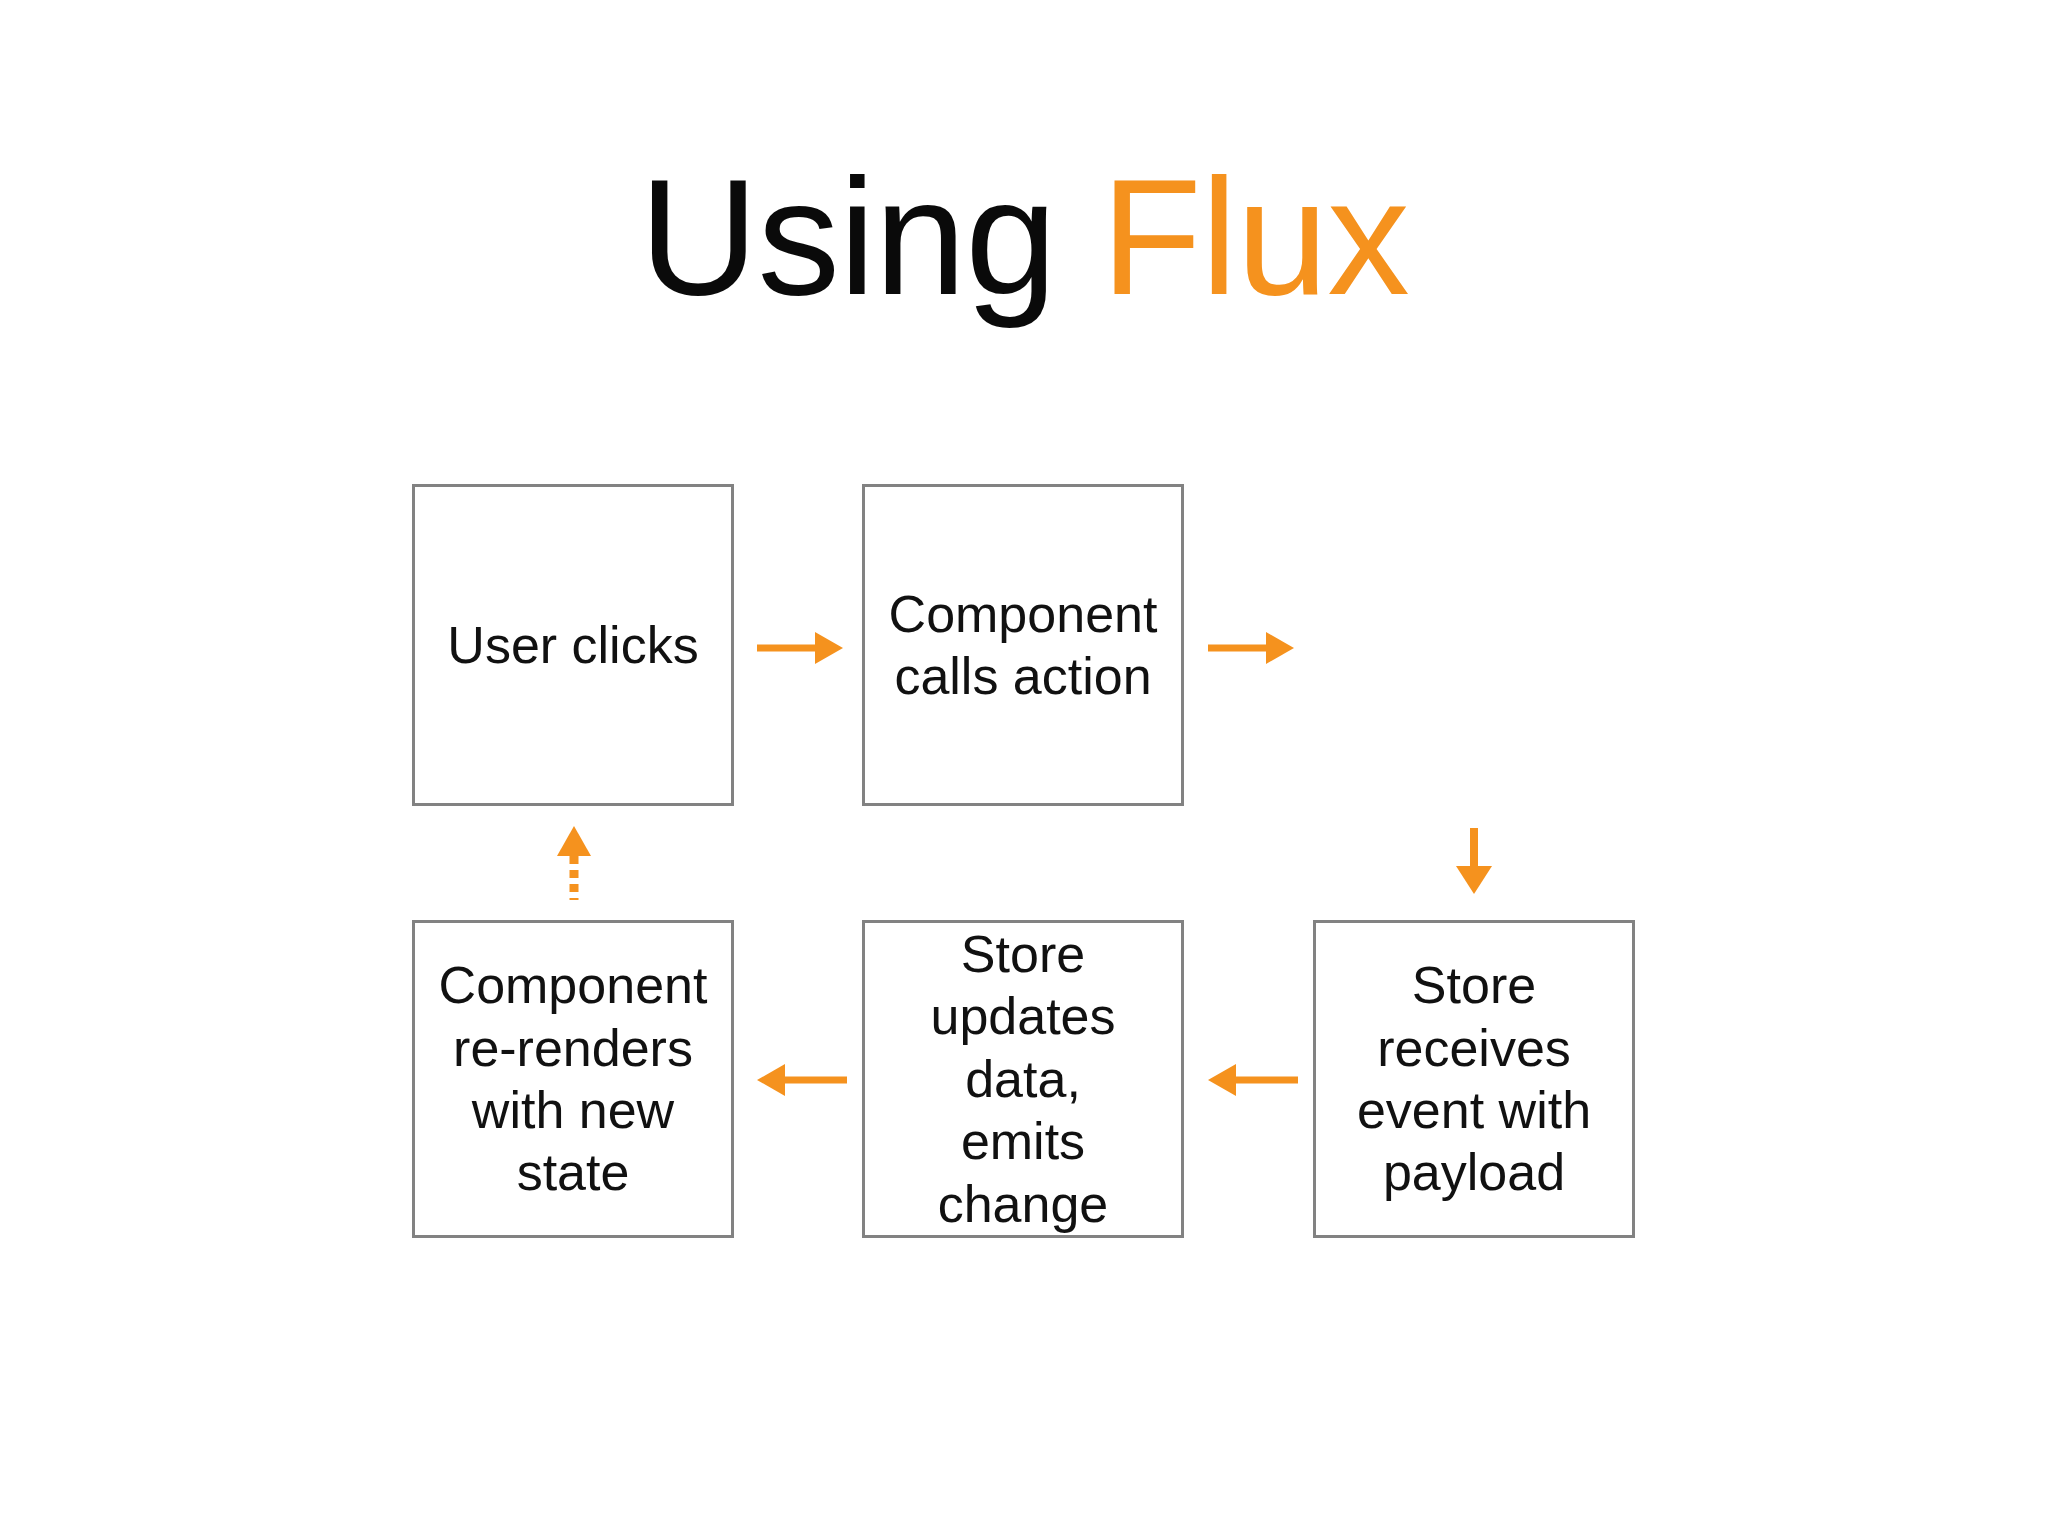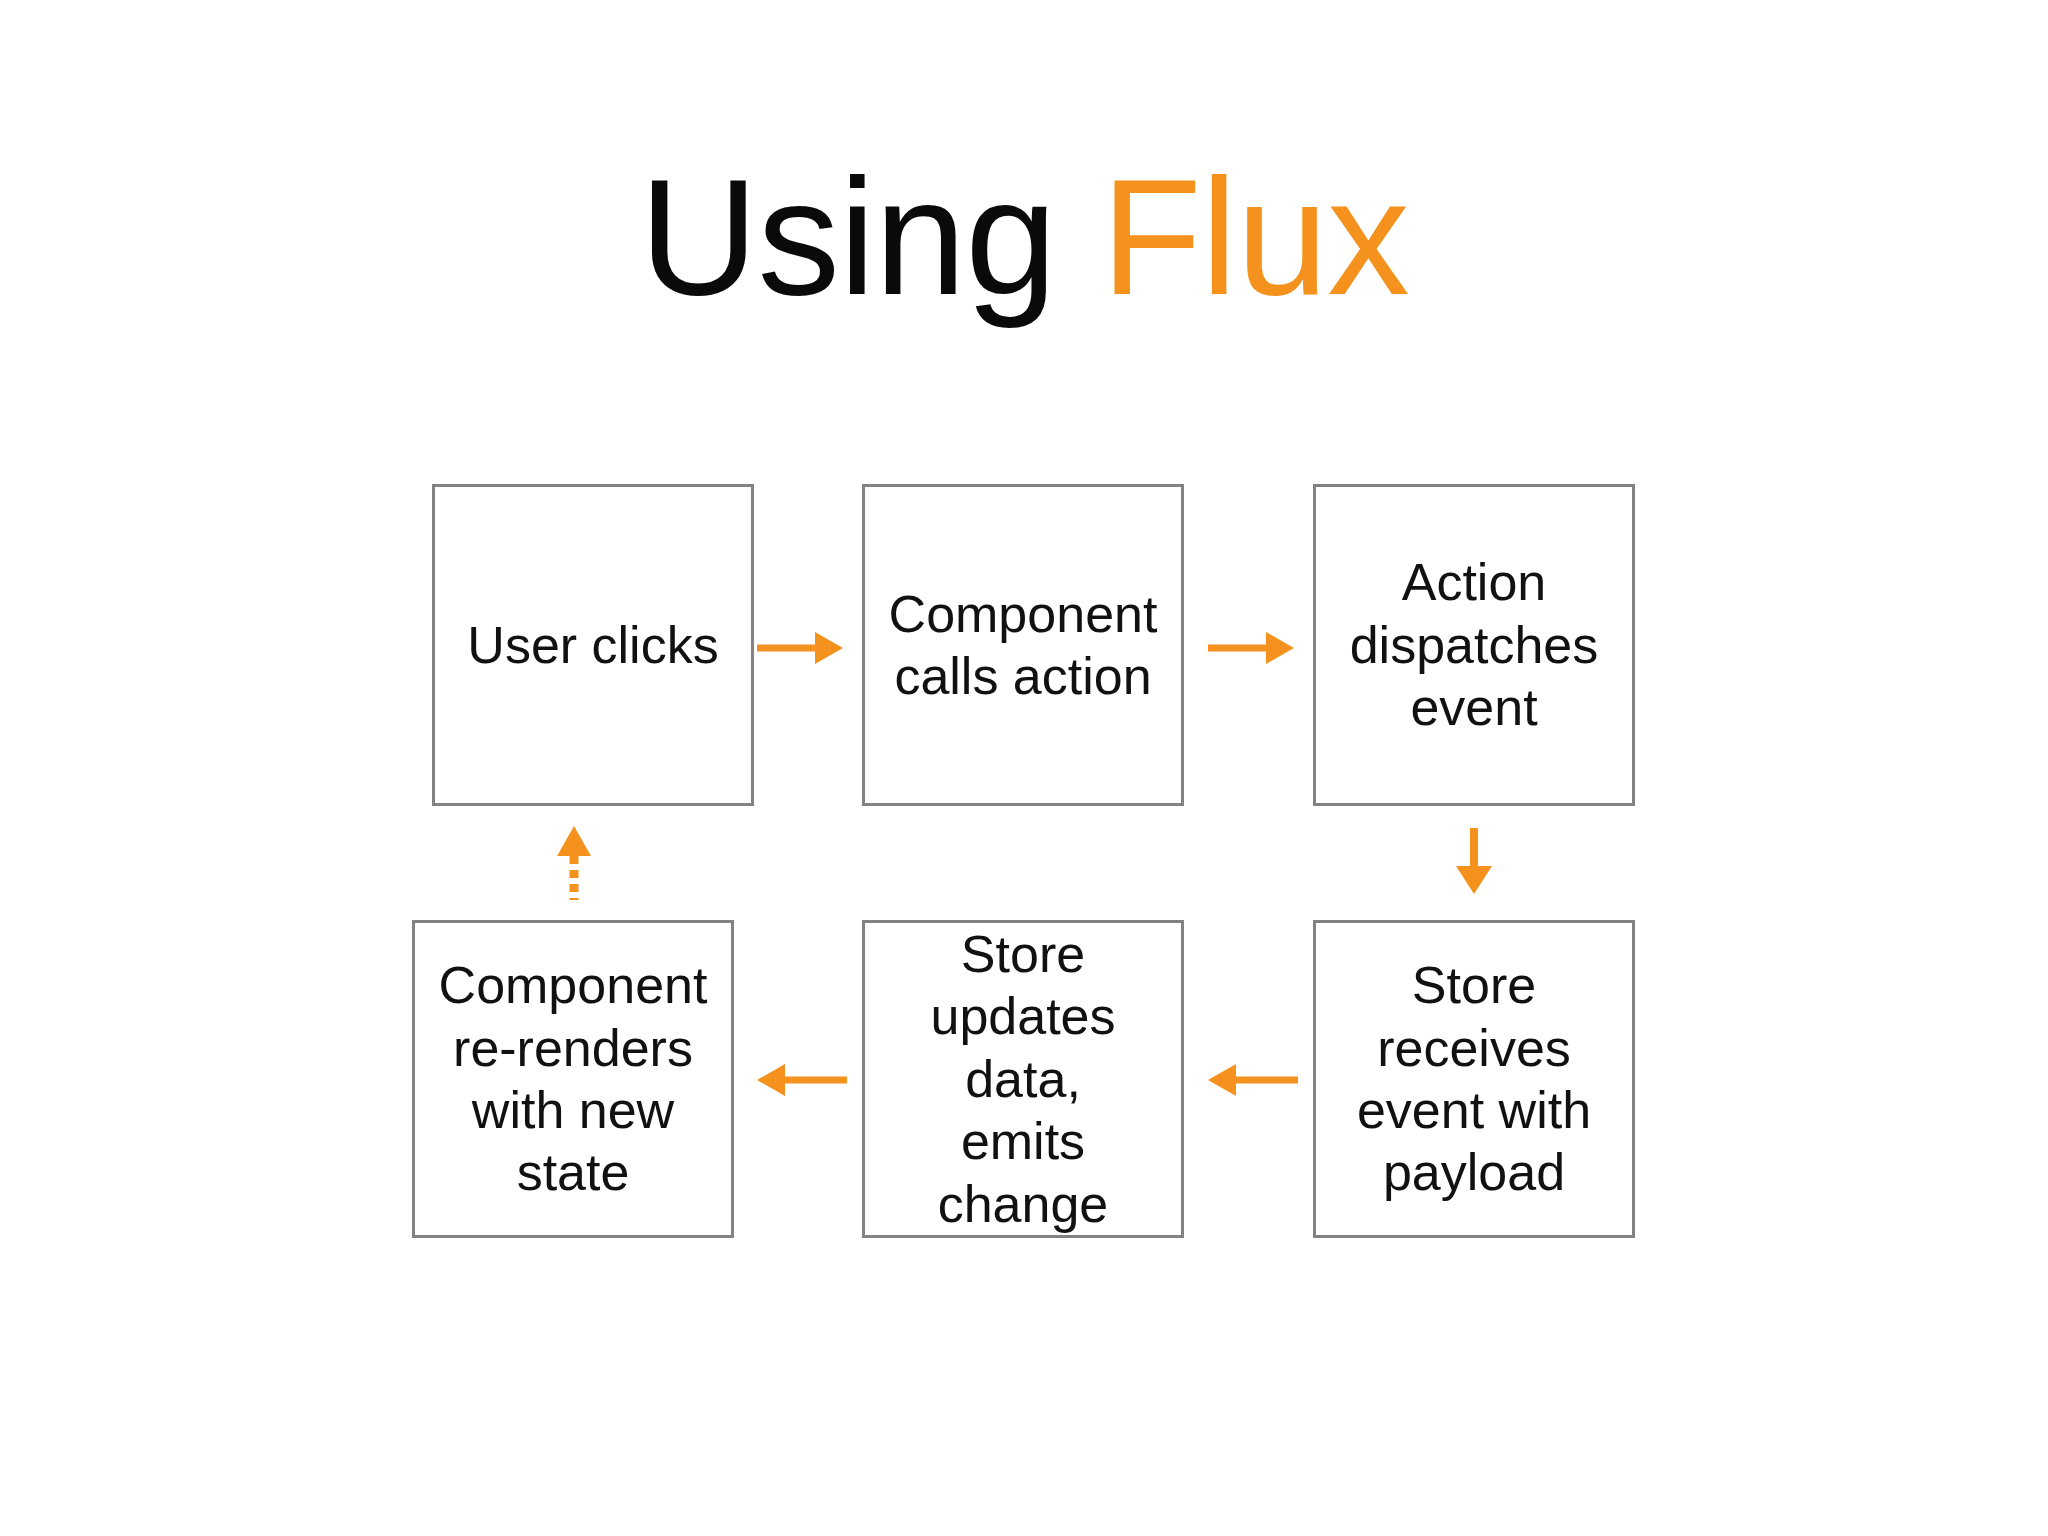--- a/index.html
+++ b/index.html
@@ -48,21 +48,21 @@
     text-align: center;
     color: #111111;
     font-size: 52px;
     line-height: 1.20;
     font-weight: 400;
     padding: 4px 10px;
   }
   .box .box-text { display: block; white-space: pre-line; }
 
   
-  #box-user-clicks       { left: 412px;  top: 484px;  width: 322px; height: 322px; margin-left: 20px; }
+  #box-user-clicks       { left: 412px;  top: 484px;  width: 322px; height: 322px; }
   #box-component-calls   { left: 862px;  top: 484px;  width: 322px; height: 322px; }
   #box-action-dispatch   { left: 1313px; top: 484px;  width: 322px; height: 322px; }
   
   #box-component-rerender{ left: 412px;  top: 920px;  width: 322px; height: 318px; }
   #box-store-updates     { left: 862px;  top: 920px;  width: 322px; height: 318px; }
   #box-store-receives    { left: 1313px; top: 920px;  width: 322px; height: 318px; }
 
   
   .arrow { position: absolute; }
 
@@ -152,25 +152,20 @@
 
   <div class="box" id="box-user-clicks">
     <span class="box-text">User clicks</span>
   </div>
 
   <div class="box" id="box-component-calls">
     <span class="box-text">Component
 calls action</span>
   </div>
 
-  <div class="box" id="box-action-dispatch">
-    <span class="box-text">Action
-dispatches
-event</span>
-  </div>
 
   <div class="box" id="box-component-rerender">
     <span class="box-text">Component
 re-renders
 with new
 state</span>
   </div>
 
   <div class="box" id="box-store-updates">
     <span class="box-text">Store

